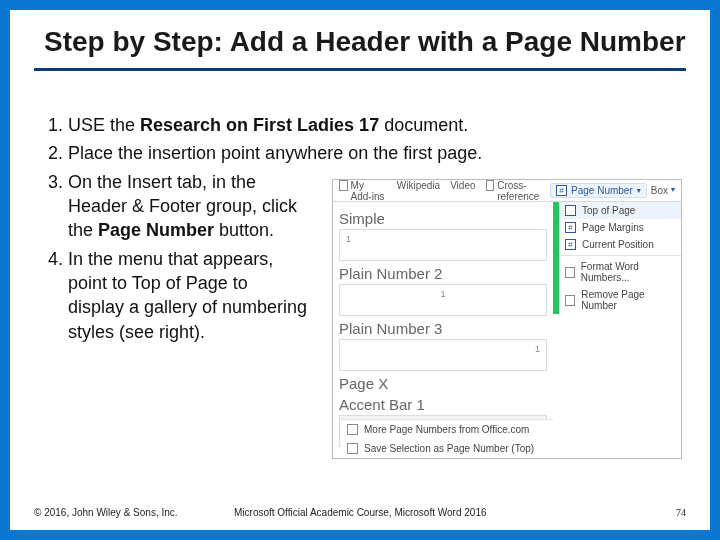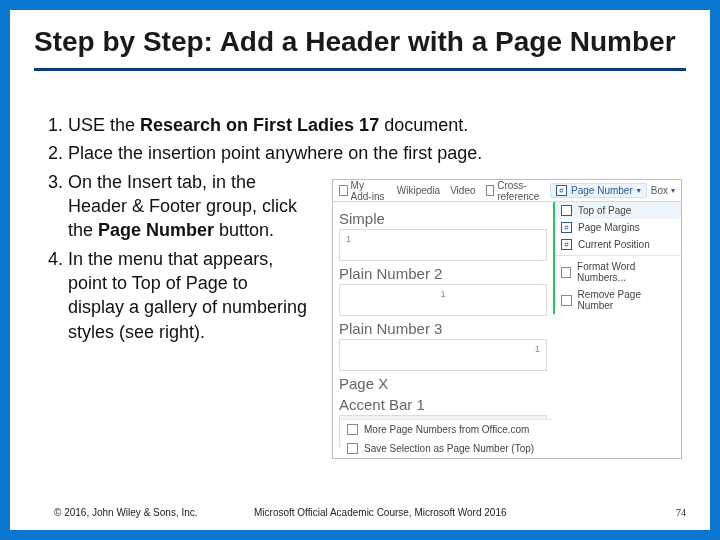--- a/index.html
+++ b/index.html
@@ -1,53 +1,53 @@
 <!DOCTYPE html>
 <html><head>
 <meta charset="utf-8">
 <style>
   * { box-sizing: border-box; margin: 0; padding: 0; }
   html, body { width: 720px; height: 540px; font-family: "Segoe UI", Arial, sans-serif; }
   .frame { width: 720px; height: 540px; background: #0a78d0; padding: 10px; }
   .page { width: 100%; height: 100%; background: #fff; padding: 16px 24px 12px 24px; position: relative; display: flex; flex-direction: column; }
-  .title { font-size: 28px; font-weight: 600; color: #1a1a1a; line-height: 1.15; font-family: "Segoe UI Semibold", "Segoe UI", Arial, sans-serif; }
+  .title { font-size: 28px; font-weight: 600; color: #1a1a1a; line-height: 1.15; font-family: "Segoe UI Semibold", "Segoe UI", Arial, sans-serif; margin-left: 10px; }
   .rule { border: none; border-top: 3px solid #0a3a78; margin: 10px 0 14px 0; }
   .body { flex: 1; display: flex; gap: 12px; }
   .steps { font-size: 18px; line-height: 1.35; color: #111; }
   ol.steps { list-style: decimal; padding-left: 34px; margin-top: 28px; }
   ol.steps li { margin-bottom: 4px; }
   .steps .narrow { display: block; max-width: 240px; }
   .bold { font-weight: 700; }
   .shot { position: absolute; top: 169px; right: 28px; width: 350px; height: 280px; border: 1px solid #bcbcbc; background: #fff; font-size: 10px; color: #444; }
   .ribbon { height: 22px; border-bottom: 1px solid #d6d6d6; display: flex; align-items: center; }
   .ribbon-left { display: flex; gap: 10px; padding-left: 6px; flex: 1; }
-  .ribbon-item { display: flex; align-items: center; gap: 3px; color: #555; }
+  .ribbon-item { display: flex; align-items: flex-start; gap: 3px; color: #555; }
   .ribbon-right { display: flex; align-items: center; gap: 4px; padding-right: 6px; }
   .pn-btn { display: flex; align-items: center; gap: 4px; background: #eef4fb; border: 1px solid #cfe0f3; padding: 1px 5px; border-radius: 2px; color: #2a5a9a; }
   .chev { font-size: 8px; color: #2a5a9a; }
-  .menu-col { position: absolute; top: 22px; right: 0; width: 128px; background: #fff; border-left: 2px solid #22c55e; }
+  .menu-col { position: absolute; top: 22px; right: 0; width: 128px; background: #fff; border-left: 6px solid #22c55e; }
   .menu-item { display: flex; align-items: center; gap: 6px; padding: 3px 6px; font-size: 10px; color: #444; }
   .menu-item.hl { background: #eef4fb; }
   .menu-sep { border-top: 1px solid #e3e3e3; margin: 2px 0; }
   .gallery { position: absolute; top: 22px; left: 0; right: 128px; bottom: 0; overflow: hidden; padding: 4px 6px; }
   .g-head { font-size: 15px; color: #666; margin: 4px 0 2px 0; }
   .g-tile { border: 1px solid #dcdcdc; height: 32px; margin-bottom: 4px; background: #fff; position: relative; }
   .g-tile .num-l { position: absolute; left: 6px; top: 4px; font-size: 9px; color: #888; }
   .g-tile .num-c { position: absolute; left: 50%; top: 4px; transform: translateX(-50%); font-size: 9px; color: #888; }
   .g-tile .num-r { position: absolute; right: 6px; top: 4px; font-size: 9px; color: #888; }
   .g-tile.accent { background: #f4f4f4; }
   .g-tile.accent::before { content: ""; position: absolute; left: 6px; top: 6px; width: 30px; height: 14px; background: #2a5a9a; }
   .g-tile.name::after { content: "Name"; position: absolute; right: 6px; top: 8px; font-size: 9px; color: #888; }
   .g-foot { position: absolute; bottom: 0; left: 8px; right: 0; border-top: 1px solid #e3e3e3; background: #fff; }
   .g-foot .menu-item { padding: 4px 6px; }
   .mini-ico { width: 11px; height: 11px; display: inline-block; border: 1px solid #888; background: #fff; }
   .mini-ico.blue { border-color: #2a5a9a; }
   .mini-ico.dot::after { content: "#"; font-size: 8px; color: #2a5a9a; display: block; text-align: center; line-height: 9px; }
   .footer { display: flex; align-items: baseline; font-size: 10px; color: #222; padding-top: 10px; }
-  .footer .c { width: 200px; margin-left: 20px; }
+  .footer .c { width: 200px; }
   .footer .m { flex: 1; }
   .footer .p { width: 30px; text-align: right; font-family: Liberation Serif, serif; }
 </style>
 </head>
 <body>
 
 <div class="frame">
   <div class="page">
 
     <h1 class="title">Step by Step: Add a Header with a Page Number</h1>

